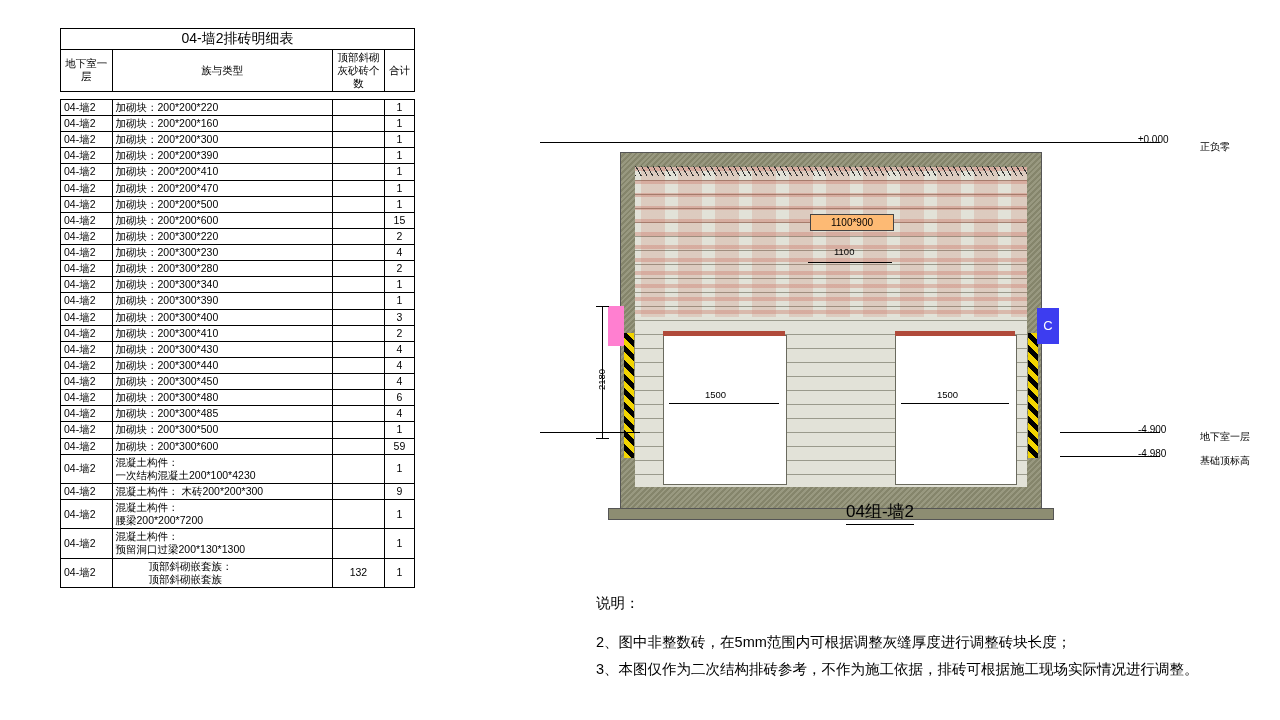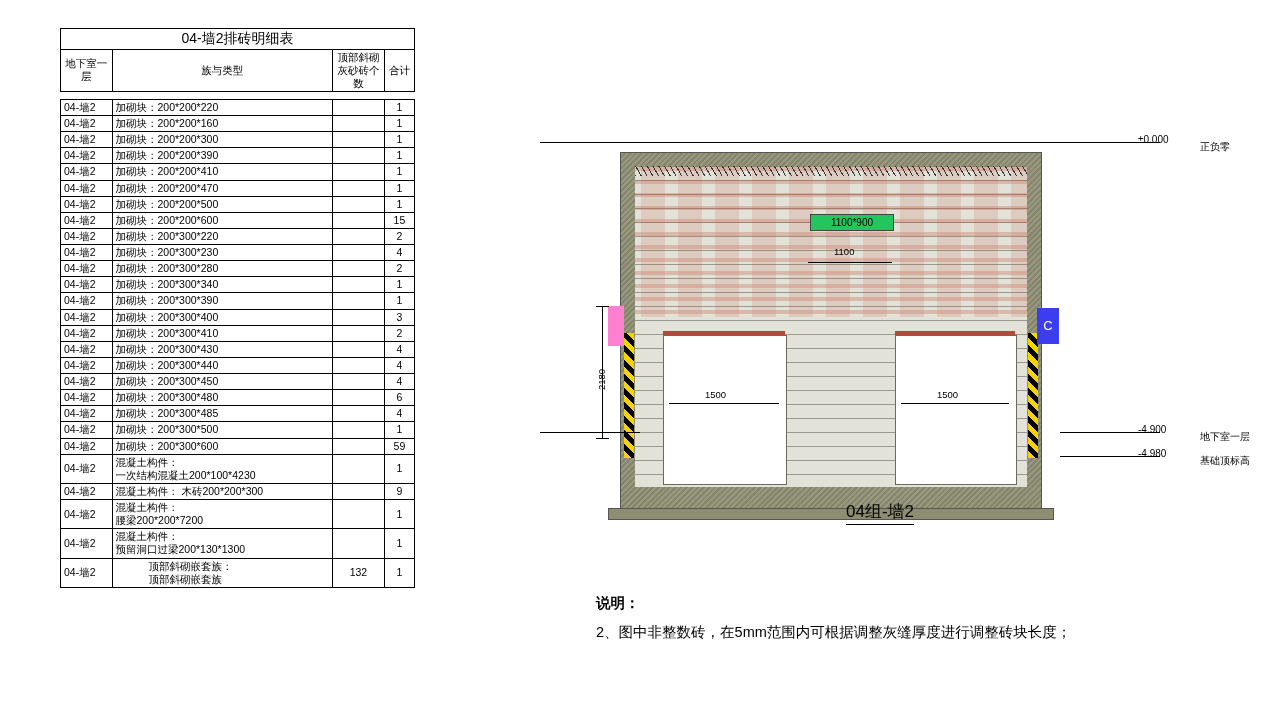--- a/index.html
+++ b/index.html
@@ -59,37 +59,37 @@
   .lintel { position:absolute; height:5px; background:#b04a3a; }
   .post-hazard {
     position:absolute; width:10px;
     background:repeating-linear-gradient(45deg,#f2d400 0 5px,#000 5px 10px);
   }
   .tag-pink { position:absolute; left:68px; top:186px; width:16px; height:40px; background:#ff7fd0; }
   .tag-blue { position:absolute; left:497px; top:188px; width:22px; height:36px; background:#3d3df0; }
   .tag-blue span { color:#fff; font-size:13px; display:block; text-align:center; line-height:36px; }
 
   .callout-box {
-    position:absolute; background:#22c55e; border:1px solid #444;
+    position:absolute; background:#fdba74; border:1px solid #444;
     font-size:10px; text-align:center; padding:2px 6px;
   }
   .dim-line { position:absolute; background:#000; }
   .dim-text { position:absolute; font-size:9.5px; }
   .vert-text { transform:rotate(-90deg); transform-origin:left top; white-space:nowrap; }
 
   .level-row { position:absolute; font-size:10px; white-space:nowrap; }
   .level-line { position:absolute; height:1px; background:#000; }
   .tri-hollow { width:0; height:0; border-left:6px solid transparent; border-right:6px solid transparent; border-top:9px solid #fff; position:absolute; }
 
   #dwg-title { position:absolute; left:760px; top:500px; width:240px; text-align:center; font-size:17px; }
   #dwg-title u { text-decoration:none; border-bottom:1.5px solid #000; padding-bottom:3px; }
 
   
   #notes { position:absolute; left:596px; top:590px; width:660px; font-size:14.5px; line-height:1.85; }
-  #notes .note-title { margin-bottom:2px;font-weight:bold; }
+  #notes .note-title { margin-bottom:12px; }
 </style>
 </head>
 <body>
 
 <div id="schedule-wrap">
   <table class="schedule">
     <tbody>
       <tr>
         <td class="t-title" colspan="4">04-墙2排砖明细表</td>
       </tr>
@@ -334,13 +334,14 @@
   <div class="level-row" style="left:660px; top:334px;">基础顶标高</div>
 </div>
 
 <div id="dwg-title">
   <u>04组-墙2</u>
 </div>
 
 <div id="notes">
   <div class="note-title">说明：</div>
   <div>2、图中非整数砖，在5mm范围内可根据调整灰缝厚度进行调整砖块长度；</div>
+  <div>3、本图仅作为二次结构排砖参考，不作为施工依据，排砖可根据施工现场实际情况进行调整。</div>
 </div>
 
 </body></html>

